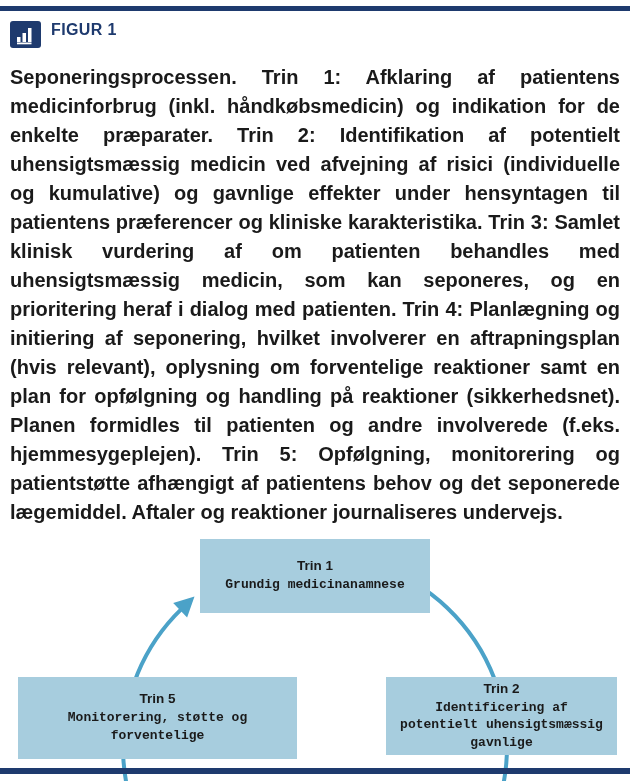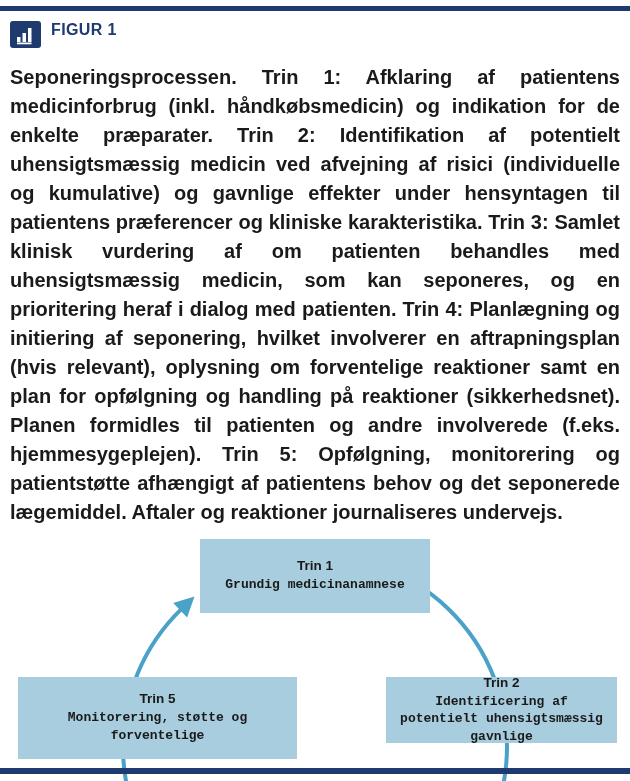--- a/index.html
+++ b/index.html
@@ -56,21 +56,21 @@
     position:absolute;
     background:var(--box);
     display:flex;flex-direction:column;justify-content:center;align-items:center;
     text-align:center;
     padding:8px 12px;
     color:var(--ink);
   }
   .step-title{font-size:13.5px;font-weight:bold;margin-bottom:3px;}
   .step-text{font-size:13px;font-weight:bold;line-height:1.35;font-family:Liberation Mono, monospace;}
   .step-1{left:200px;top:4px;width:230px;height:74px;}
-  .step-2{left:386px;top:142px;width:231px;height:66px;}
+  .step-2{left:386px;top:142px;width:231px;height:78px;}
   .step-5{left:18px;top:142px;width:279px;height:82px;}
   .step-3{left:360px;top:288px;width:192px;height:82px;margin-top:10px;}
   .step-4{left:36px;top:288px;width:230px;height:82px;}
   .bottom-rule{
     position:absolute;left:0;bottom:7px;
     width:630px;height:6px;background:var(--navy);
   }
 </style>
 </head>
 <body>

